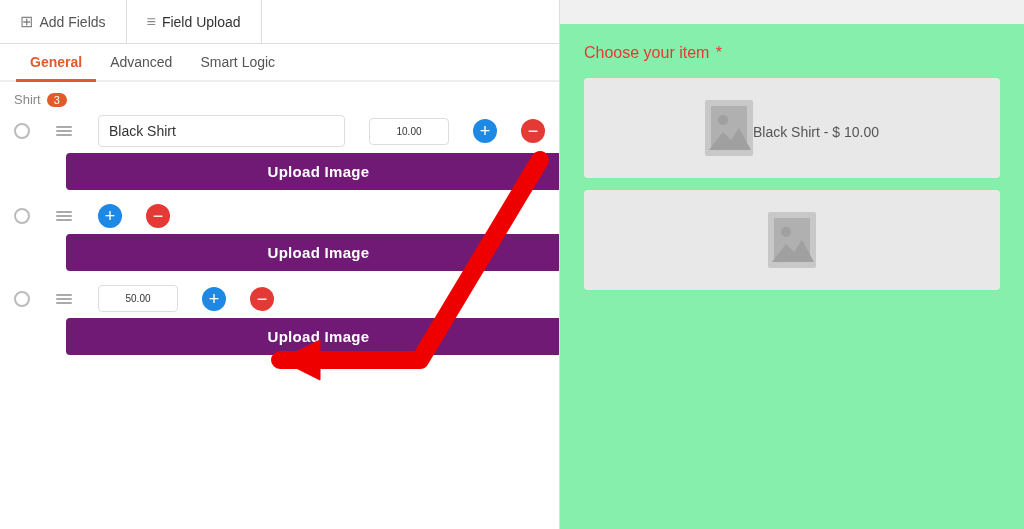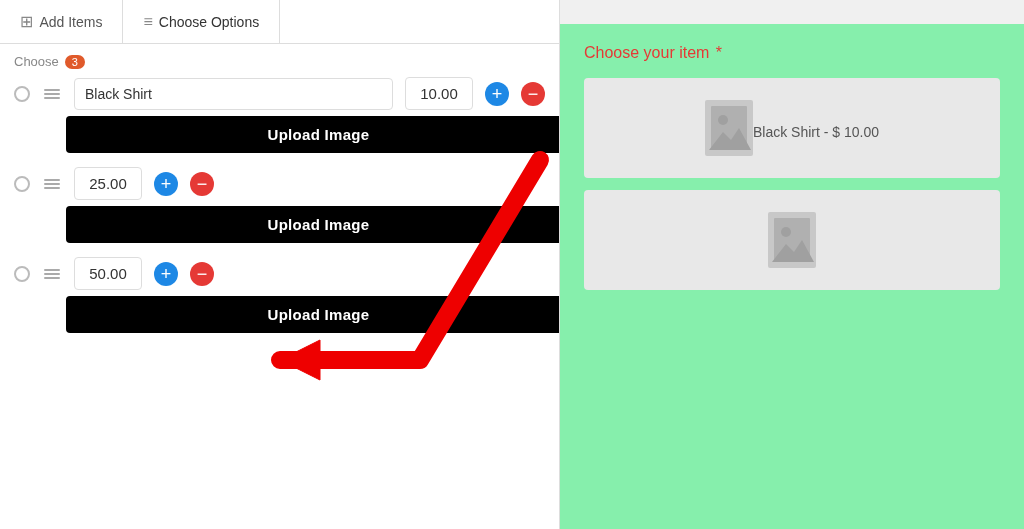--- a/index.html
+++ b/index.html
@@ -107,21 +107,21 @@
       font-size: 11px;
     }
 
     .item-row {
       margin-bottom: 14px;
     }
 
     .item-controls {
       display: flex;
       align-items: center;
-      gap: 12px;
+      gap: 24px;
       margin-bottom: 6px;
     }
 
     .item-radio {
       width: 16px;
       height: 16px;
       border-radius: 50%;
       border: 2px solid #bbb;
       background: #fff;
       flex-shrink: 0;
@@ -149,25 +149,25 @@
       flex: 1;
       padding: 7px 10px;
       border: 1px solid #ddd;
       border-radius: 4px;
       font-size: 14px;
       color: #333;
       outline: none;
     }
 
     .item-price-input {
-      width: 68px;
+      width: 80px;
       padding: 7px 8px;
       border: 1px solid #ddd;
       border-radius: 4px;
-      font-size: 15px;
+      font-size: 10px;
       color: #333;
       text-align: center;
       outline: none;
     }
 
     .btn-add {
       width: 24px;
       height: 24px;
       border-radius: 50%;
       background: #1e88e5;
@@ -192,21 +192,21 @@
       cursor: pointer;
       font-size: 18px;
       display: flex;
       align-items: center;
       justify-content: center;
       flex-shrink: 0;
       line-height: 1;
     }
 
     .upload-btn {
-      background: #000000;
+      background: #701a75;
       color: #fff;
       border: none;
       border-radius: 4px;
       padding: 10px;
       width: 100%;
       font-size: 15px;
       font-weight: 600;
       cursor: pointer;
       letter-spacing: 0.3px;
       margin-left: 26px;
@@ -275,32 +275,43 @@
     }
   </style>
 </head>
 <body>
 
 <div class="left-panel">
 
   <div class="top-tabs">
     <div class="top-tab">
       <span class="top-tab-icon">⊞</span>
-      <span>Add Items</span>
+      <span>Add Fields</span>
     </div>
     <div class="top-tab active-top">
       <span class="top-tab-icon">≡</span>
-      <span>Choose Options</span>
-    </div>
-  </div>
-
+      <span>Field Upload</span>
+    </div>
+  </div>
+
+  <div class="sub-tabs">
+    <div class="sub-tab active">
+      <span>General</span>
+    </div>
+    <div class="sub-tab">
+      <span>Advanced</span>
+    </div>
+    <div class="sub-tab">
+      <span>Smart Logic</span>
+    </div>
+  </div>
 
   <div class="items-area">
     <div class="items-label">
-      <span>Choose</span>
+      <span>Shirt</span>
       <span class="items-badge">3</span>
     </div>
 
     <div class="item-row">
       <div class="item-controls">
         <div class="item-radio"></div>
         <div class="drag-handle">
           <span></span>
             <span></span>
             <span></span>
@@ -316,21 +327,20 @@
     </div>
 
     <div class="item-row">
       <div class="item-controls">
         <div class="item-radio"></div>
         <div class="drag-handle">
           <span></span>
             <span></span>
             <span></span>
         </div>
-        <input class="item-price-input" type="text" value="25.00" style="">
         <button class="btn-add">+</button>
         <button class="btn-remove">−</button>
       </div>
       <div class="upload-btn-wrap">
         <button class="upload-btn">Upload Image</button>
       </div>
     </div>
 
     <div class="item-row">
       <div class="item-controls">

